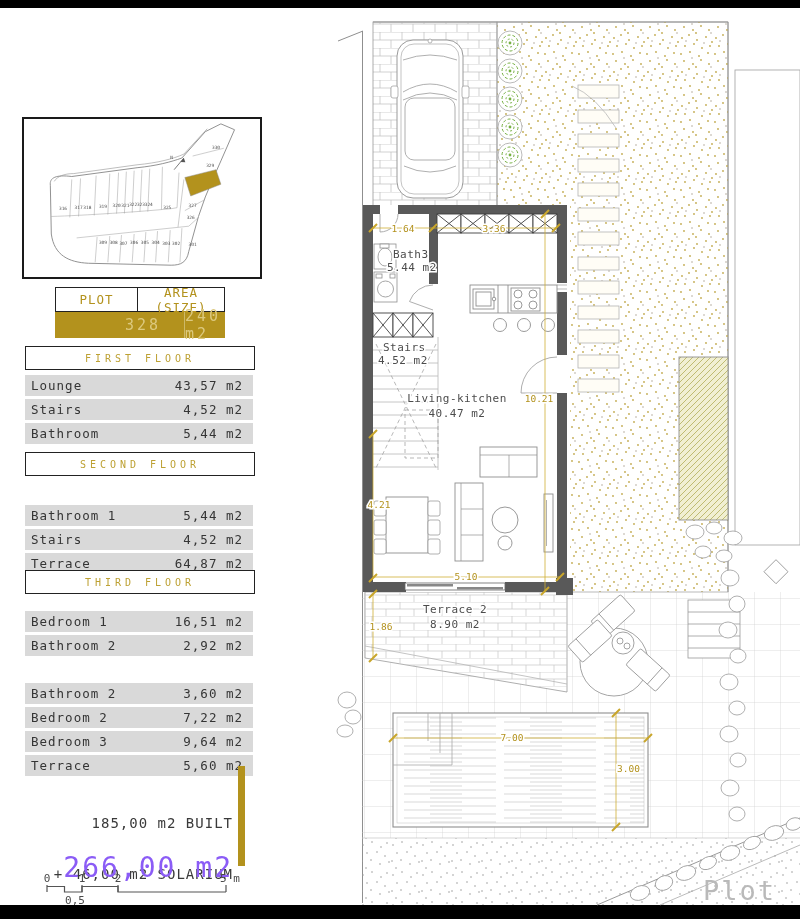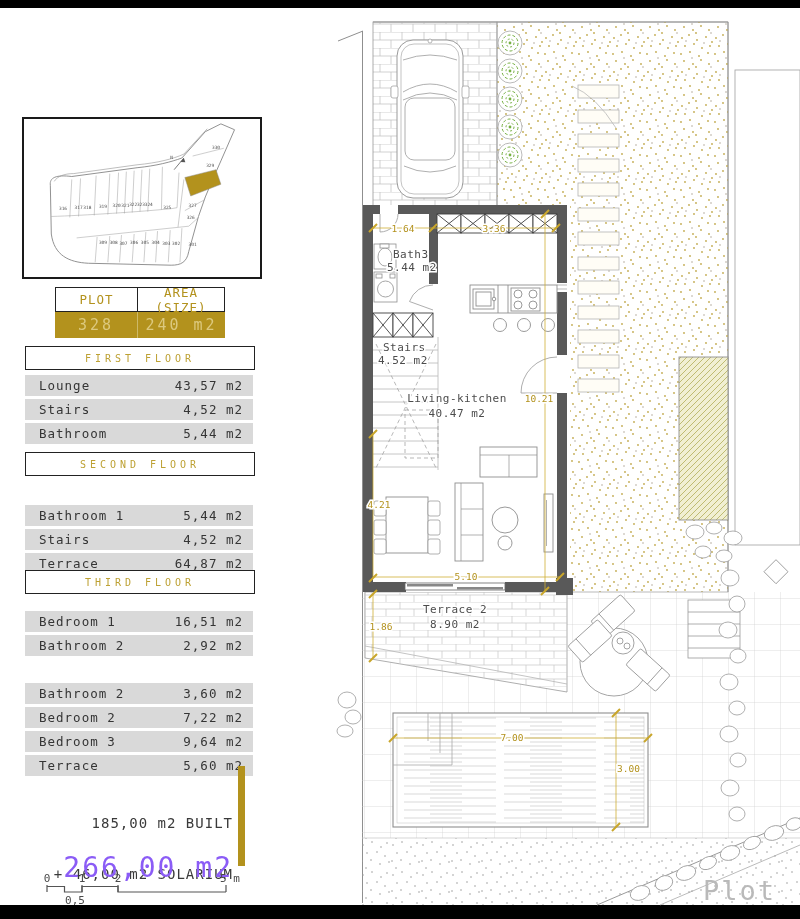--- a/index.html
+++ b/index.html
@@ -10,26 +10,26 @@
   
   #map-box{left:22px;top:117px;width:236px;height:158px;border:2px solid #1a1a1a;background:#fff;}
   #plot-table{left:55px;top:287px;width:170px;}
   .pt-head{display:flex;height:23px;border:1.5px solid #222;}
   .pt-head div{display:flex;align-items:center;justify-content:center;color:#b3921d;
     font-size:12.5px;letter-spacing:1px;}
   .pt-c1{width:81px;border-right:1.5px solid #222;}
   .pt-c2{flex:1;text-align:center;}
   .pt-val{display:flex;height:26px;background:#b3921d;color:#dcc97e;font-size:15px;letter-spacing:3px;}
   .pt-val div{display:flex;align-items:center;justify-content:center;}
-  .pt-v1{width:82px;border-right:1px solid #cdb968;}
+  .pt-v1{width:82px;border-right:1px solid #cdb968;padding-left:47px;}
   .pt-v2{flex:1;}
   .floor-head{left:25px;width:228px;height:22px;border:1.5px solid #222;background:#fff;
     color:#bda133;font-size:10px;letter-spacing:4px;display:flex;align-items:center;justify-content:center;}
   .rowitem{left:25px;width:228px;height:21px;background:#d9d9d9;display:flex;align-items:center;
-    justify-content:space-between;padding:0 10px 0 14px;box-sizing:border-box;color:#353535;
+    justify-content:space-between;padding:0 10px 0 6px;box-sizing:border-box;color:#353535;
     font-size:12.5px;letter-spacing:1px;}
   #summary{left:25px;width:208px;top:781px;text-align:right;color:#3a3a3a;font-size:14px;
     line-height:17px;letter-spacing:1px;white-space:pre;}
   #summary-total{left:25px;width:208px;top:851px;text-align:right;color:#8b5cf6;font-size:28px;letter-spacing:2px;}
   #gold-bar{left:238px;top:766px;width:6.5px;height:100px;background:#b3921d;}
   text{font-family:"DejaVu Sans Mono","Liberation Mono",monospace;}
   .rlab{font-size:11px;fill:#4c4c4c;paint-order:stroke;stroke:#fff;stroke-width:3px;letter-spacing:0.5px;}
   .dim{font-size:9.5px;fill:#b3921d;paint-order:stroke;stroke:#fff;stroke-width:3.2px;}
   .maplot{font-size:4.6px;fill:#555;}
   .plotword{font-size:27px;fill:#b9b9b9;letter-spacing:2px;}

